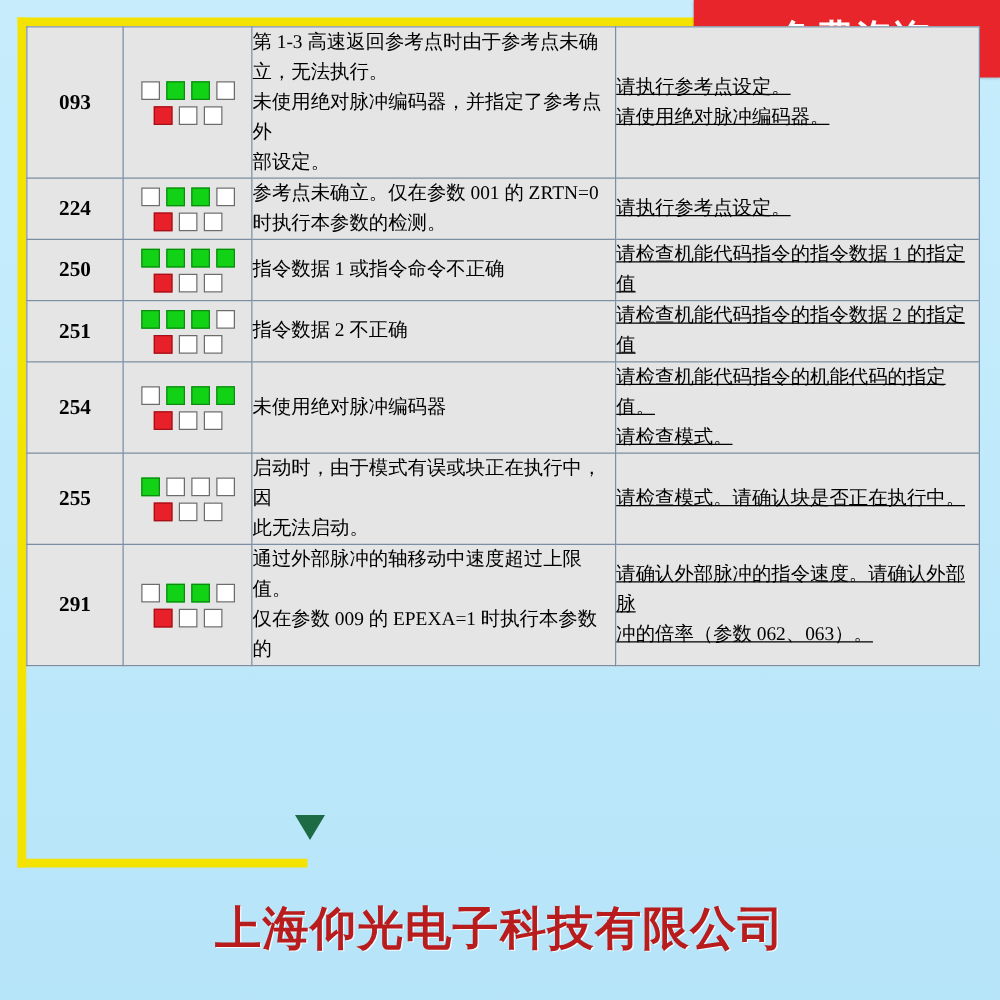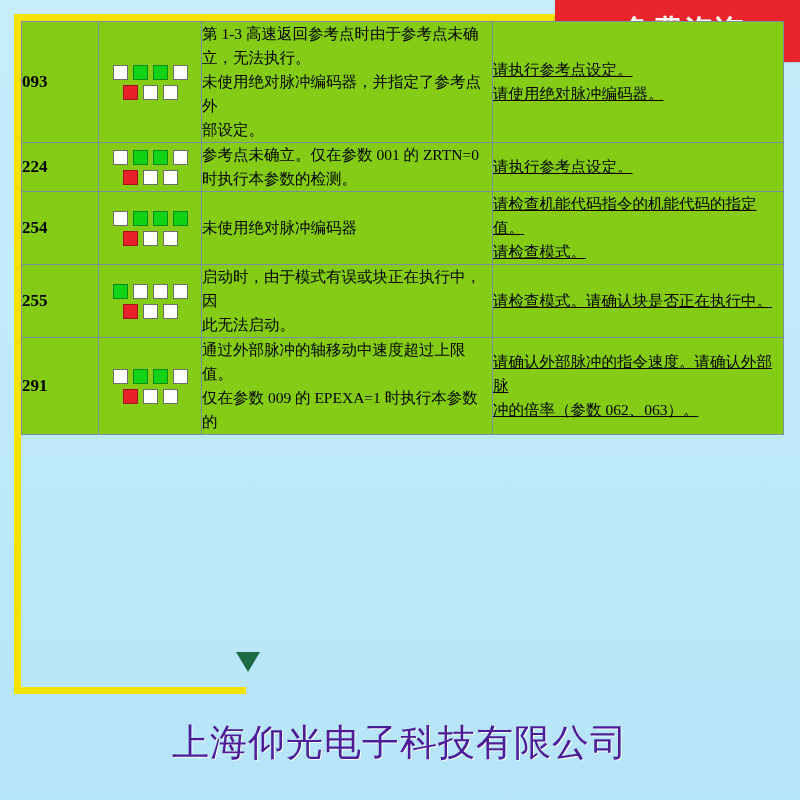--- a/index.html
+++ b/index.html
@@ -94,25 +94,25 @@
   table.errtbl {
     border-collapse: collapse;
     width: 760px;
     background: #ffffff;
     table-layout: fixed;
   }
   table.errtbl td {
     border: 1px solid #7b8ea3;
     vertical-align: middle;
     padding: 0;
-    background: #84cc16;
+    background: #e5e5e5;
   }
   td.c-code {
     width: 76px;
-    text-align: left;
+    text-align: center;
     font-family: "Liberation Serif", serif;
     font-weight: bold;
     font-size: 17px;
     color: #000;
     margin-top: 48px;
   }
   td.c-leds {
     width: 102px;
     padding: 6px 0 6px 0;
   }
@@ -151,24 +151,24 @@
   .led.red   { background: #e8202a; border-color: #a3121a; }
   .led.off   { background: #ffffff; }
 
   
   #company {
     position: absolute;
     left: 0; top: 718px;
     width: 800px;
     text-align: center;
     font-family: "Liberation Serif", serif;
-    font-weight: normal;
+    font-weight: bold;
     font-size: 37px;
     letter-spacing: 1px;
-    color: #4c1d95;
+    color: #b91c1c;
     text-shadow: 1px 1px 0 rgba(255,255,255,.8);
   }
 </style>
 </head>
 <body>
 
 <div id="page"></div>
 
 <div class="frame-line" id="frame-top"></div>
 <div class="frame-line" id="frame-left"></div>
@@ -233,20 +233,68 @@
           </td>
           <td class="c-desc">
             <span class="desc-line">参考点未确立。仅在参数 001 的 ZRTN=0</span>
             <span class="desc-line">时执行本参数的检测。</span>
           </td>
           <td class="c-action">
             <span class="desc-line">请执行参考点设定。</span>
           </td>
         </tr>
         <tr>
+          <td class="c-code">250</td>
+          <td class="c-leds">
+            <div class="led-grid">
+              <div class="led-row">
+                <span class="led green"></span>
+                <span class="led green"></span>
+                <span class="led green"></span>
+                <span class="led green"></span>
+              </div>
+              <div class="led-row">
+                <span class="led red"></span>
+                <span class="led off"></span>
+                <span class="led off"></span>
+              </div>
+            </div>
+          </td>
+          <td class="c-desc">
+            <span class="desc-line">指令数据 1 或指令命令不正确</span>
+          </td>
+          <td class="c-action">
+            <span class="desc-line">请检查机能代码指令的指令数据 1 的指定值</span>
+          </td>
+        </tr>
+        <tr>
+          <td class="c-code">251</td>
+          <td class="c-leds">
+            <div class="led-grid">
+              <div class="led-row">
+                <span class="led green"></span>
+                <span class="led green"></span>
+                <span class="led green"></span>
+                <span class="led off"></span>
+              </div>
+              <div class="led-row">
+                <span class="led red"></span>
+                <span class="led off"></span>
+                <span class="led off"></span>
+              </div>
+            </div>
+          </td>
+          <td class="c-desc">
+            <span class="desc-line">指令数据 2 不正确</span>
+          </td>
+          <td class="c-action">
+            <span class="desc-line">请检查机能代码指令的指令数据 2 的指定值</span>
+          </td>
+        </tr>
+        <tr>
           <td class="c-code">254</td>
           <td class="c-leds">
             <div class="led-grid">
               <div class="led-row">
                 <span class="led off"></span>
                 <span class="led green"></span>
                 <span class="led green"></span>
                 <span class="led green"></span>
               </div>
               <div class="led-row">

